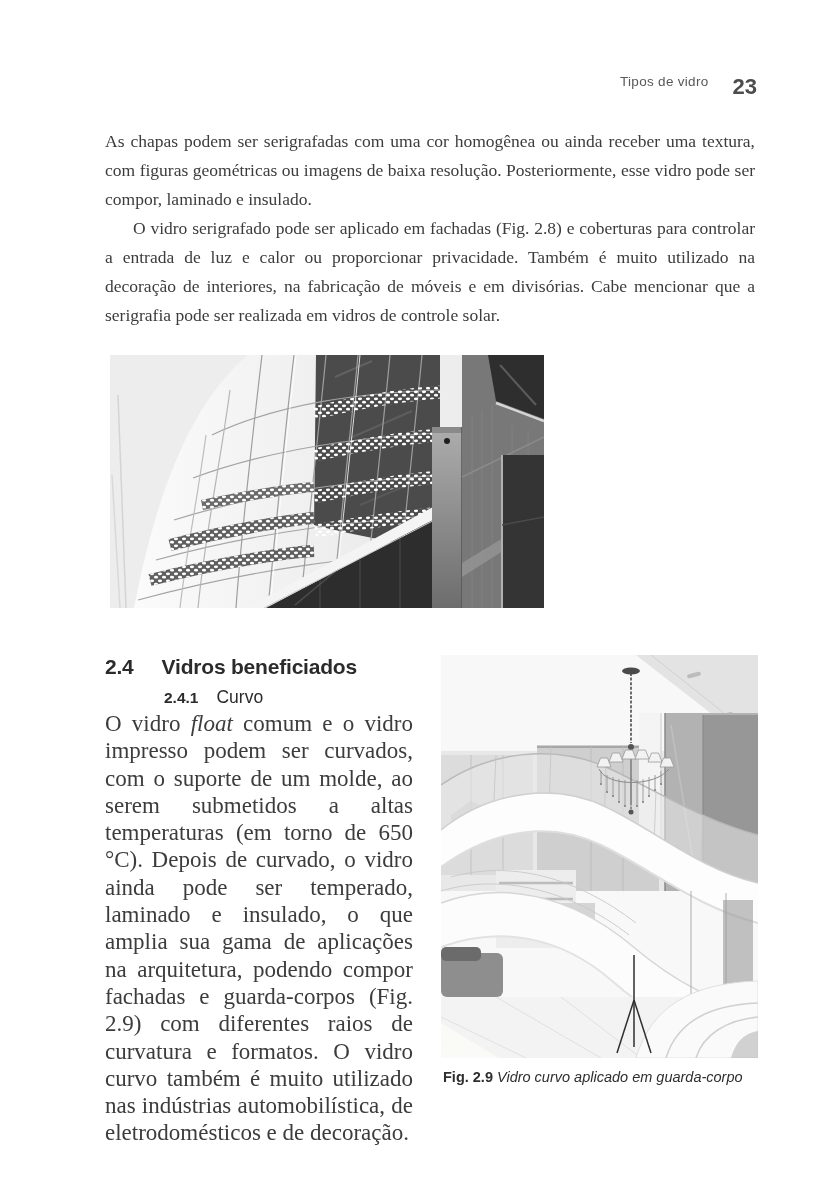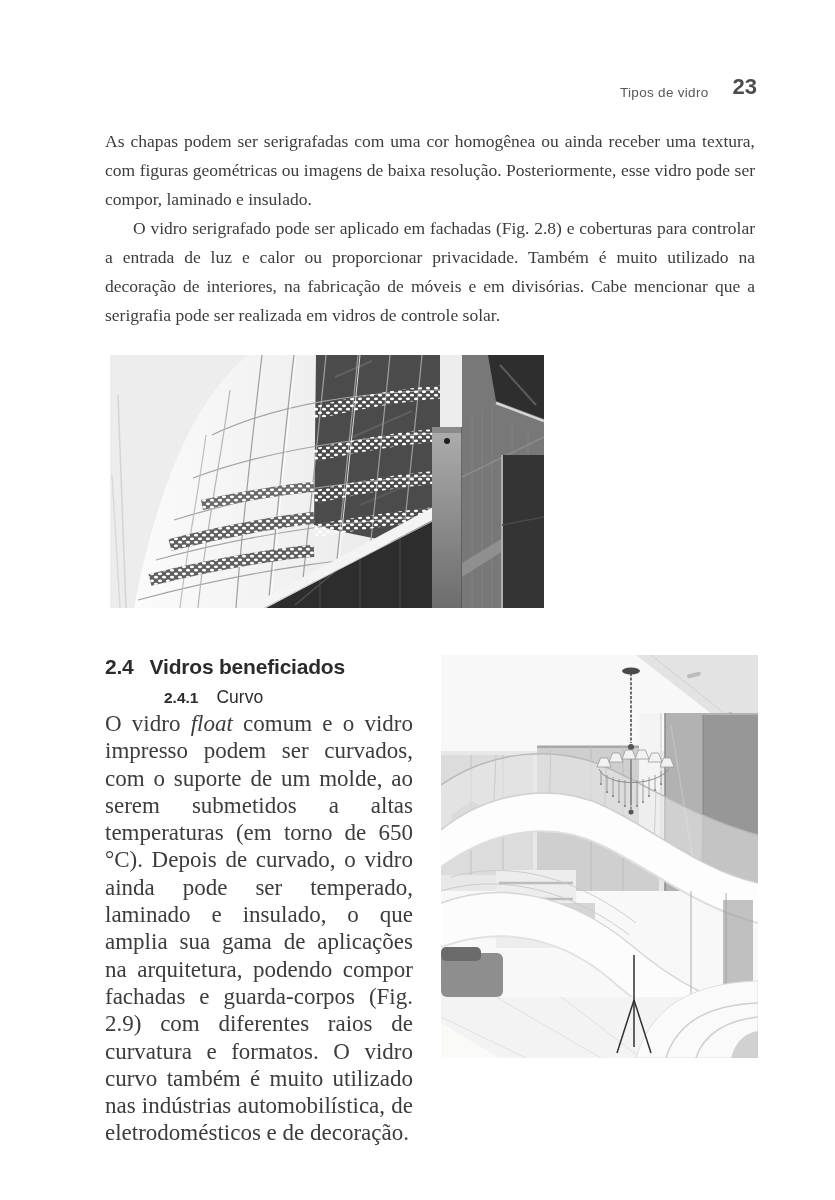--- a/index.html
+++ b/index.html
@@ -5,21 +5,21 @@
   * { margin:0; padding:0; box-sizing:border-box; }
   html,body { background:#ffffff; }
   .page {
     position:relative; width:835px; height:1200px; background:#ffffff;
     font-family:"Liberation Serif","DejaVu Serif",serif; overflow:hidden;
     margin:0 auto;
   }
 
   .running-head {
     position:absolute; top:74px; right:78px;
-    display:flex; align-items:flex-end; gap:24px;
+    display:flex; align-items:flex-start; gap:24px;
     font-family:"Liberation Sans","DejaVu Sans",sans-serif;
   }
   .running-title { font-size:13.5px; color:#585858; letter-spacing:.3px; }
   .page-number  { font-size:22px; font-weight:bold; color:#4c4c4c; }
 
   .intro {
     position:absolute; left:105px; top:127px; width:650px;
     font-size:17.5px; line-height:29px; color:#3c3c3c; text-align:justify;
   }
   .intro p + p { text-indent:28px; }
@@ -38,21 +38,21 @@
     font-family:"Liberation Sans","DejaVu Sans",sans-serif;
     font-size:14.5px; color:#2e2e2e; font-style:italic;
   }
   .caption-label { font-style:normal; font-weight:bold; }
 
   .section-heading {
     position:absolute; left:105px; top:655px;
     font-family:"Liberation Sans","DejaVu Sans",sans-serif;
     font-size:21px; font-weight:bold; color:#2b2b2b; letter-spacing:-.2px;
   }
-  .section-number { margin-right:16px; }
+  .section-number { margin-right:28px; }
 
   .subsection-heading {
     position:absolute; left:128px; top:687px;
     font-family:"Liberation Sans","DejaVu Sans",sans-serif; color:#2b2b2b;margin-left:36px;
   }
   .subsection-number { font-size:15.5px; font-weight:bold; margin-right:18px; }
   .subsection-title  { font-size:17.5px; }
 
   .curvo {
     position:absolute; left:105px; top:710px; width:308px;
@@ -313,14 +313,18 @@
 
       <g stroke="#2f2f2f" stroke-width="1.5" fill="none">
         <line x1="193" y1="300" x2="193" y2="345"></line>
         <line x1="193" y1="345" x2="176" y2="398"></line>
         <line x1="193" y1="345" x2="210" y2="398"></line>
         <line x1="193" y1="345" x2="193" y2="392"></line>
       </g>
     </svg>
   </div>
 
+  <div class="fig29-caption">
+    <span class="caption-label">Fig. 2.9</span>
+    <span>Vidro curvo aplicado em guarda-corpo</span>
+  </div>
 
 </div>
 
 </body></html>

